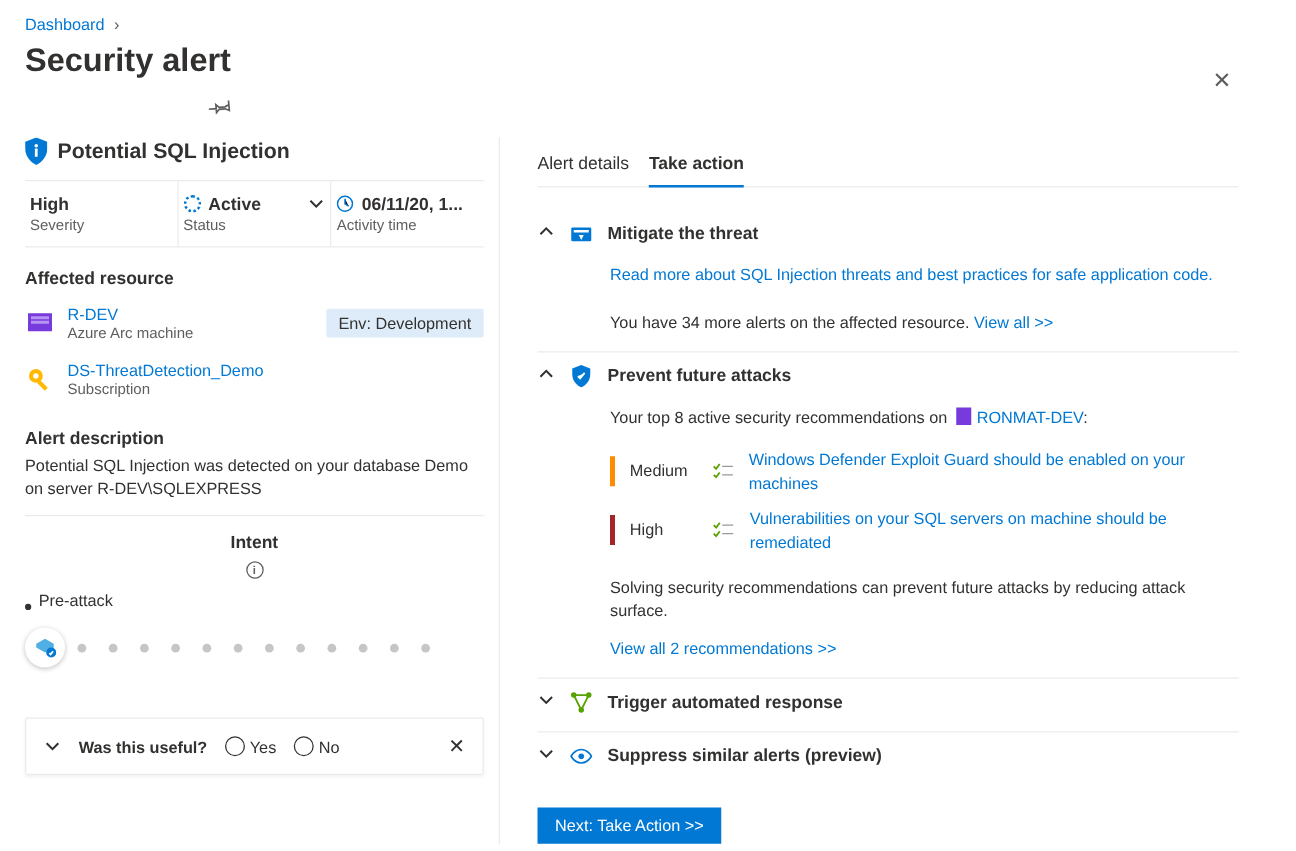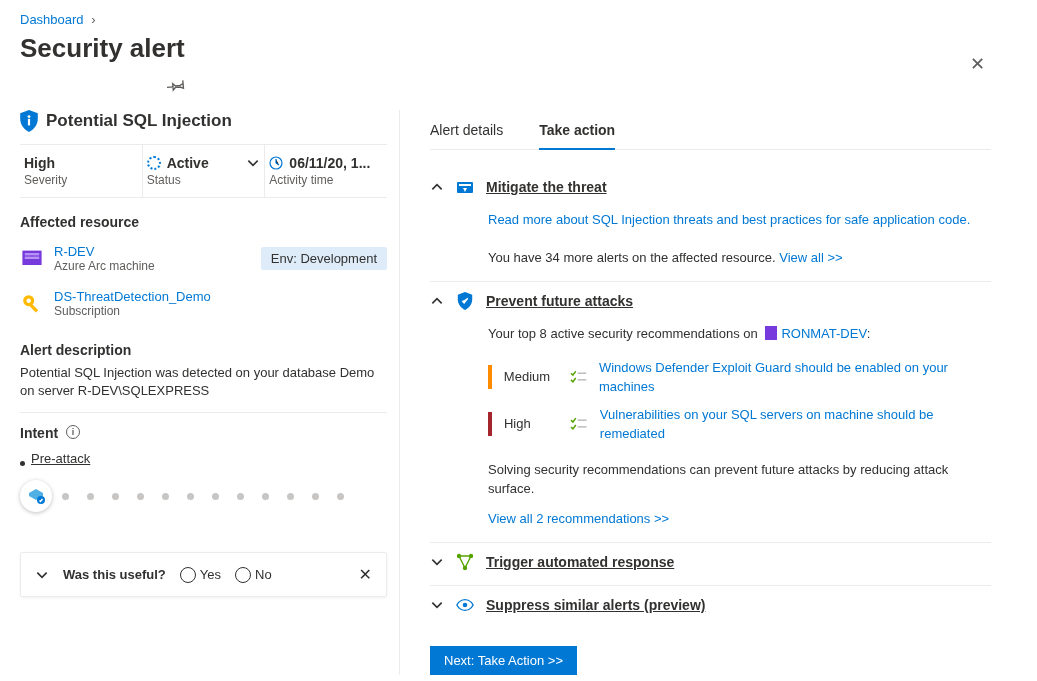--- a/index.html
+++ b/index.html
@@ -41,45 +41,45 @@
 
   .res { display: flex; align-items: center; gap: 10px; padding: 8px 0; }
   .res-icon { width: 24px; height: 24px; display:flex; align-items:center; justify-content:center; }
   .res-body { flex: 1; }
   .res-name { color: #0078d4; font-size: 13px; cursor:pointer; }
   .res-type { font-size: 12px; color: #605e5c; }
   .env-badge { background: #deecf9; color: #323130; padding: 4px 10px; border-radius: 2px; font-size: 13px; }
 
   .divider { border-top: 1px solid #edebe9; margin: 12px 0; }
 
-  .intent-row { display:flex; align-items:flex-start; gap:8px; font-weight:600; font-size:14px;}
+  .intent-row { display:flex; align-items:center; gap:8px; font-weight:600; font-size:14px;flex-direction:column;}
   .intent-row .info { width:14px; height:14px; border:1px solid #605e5c; border-radius:50%; display:inline-flex; align-items:center; justify-content:center; font-size:9px; color:#605e5c;}
-  .intent-label { margin-top:10px; font-size:13px; display:flex; align-items:flex-end; gap:6px;text-decoration:underline;}
+  .intent-label { margin-top:10px; font-size:13px; display:flex; align-items:flex-end; gap:6px;}
   .intent-label::before { content:""; width:5px; height:5px; background:#323130; border-radius:50%; display:inline-block;}
 
   .steps { display:flex; align-items:center; gap:10px; margin-top:14px;}
   .step-start { width:32px; height:32px; border-radius:50%; background:#fff; box-shadow:0 1px 4px rgba(0,0,0,0.25); display:flex; align-items:center; justify-content:center;}
   .step-line { flex:1; display:flex; gap:18px; }
   .step-dot { width:7px; height:7px; background:#c8c6c4; border-radius:50%; }
 
   .useful { margin-top: 40px; border:1px solid #edebe9; border-radius:2px; padding:12px 14px; display:flex; align-items:center; gap:14px; box-shadow:0 1px 3px rgba(0,0,0,0.06);}
   .useful .chev { width:14px; height:14px; }
   .useful-q { font-weight:600; font-size:13px; }
   .radio { display:flex; align-items:center; gap:4px; }
   .radio-circle { width:16px; height:16px; border:1px solid #323130; border-radius:50%; }
   .useful .close { margin-left:auto; font-size:16px; cursor:pointer; }
 
   
   .right-inner { padding-left: 30px; }
-  .tabs { display:flex; gap:36px; border-bottom:1px solid #edebe9; margin-bottom:18px;}
+  .tabs { display:flex; gap:16px; border-bottom:1px solid #edebe9; margin-bottom:18px;}
   .tab { padding: 6px 0 10px 0; font-size:14px; color:#323130; cursor:pointer; }
   .tab.active { font-weight:600; border-bottom:2px solid #0078d4; margin-bottom:-1px; }
 
   .accordion { border-bottom:1px solid #edebe9; padding: 10px 0 14px 0; }
-  .acc-head { display:flex; align-items:center; gap:12px; cursor:pointer;text-decoration:underline; }
+  .acc-head { display:flex; gap:12px; cursor:pointer; }
   .acc-chev { width:14px; height:14px; }
   .acc-icon { width:18px; height:18px; }
   .acc-title { font-weight:600; font-size:14px; }
   .acc-body { padding: 14px 0 0 58px; font-size:13px; line-height:1.5; }
 
   .vm-badge { display:inline-block; width:12px; height:14px; background:#773adc; vertical-align:-2px; margin:0 4px;}
 
   .rec { display:flex; align-items:center; gap:12px; margin:8px 0; }
   .rec-bar { width:4px; height:24px; }
   .rec-bar.med { background:#ff8c00; }

